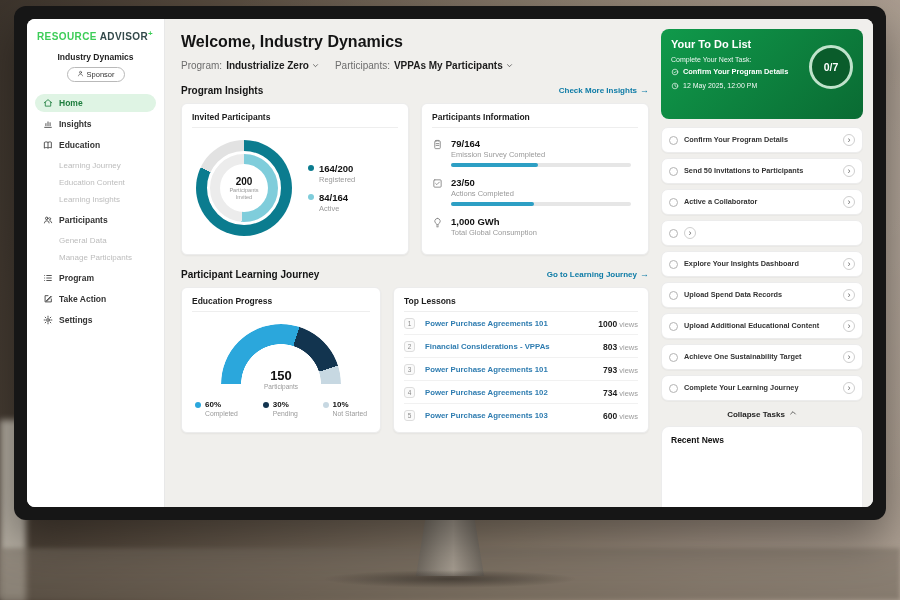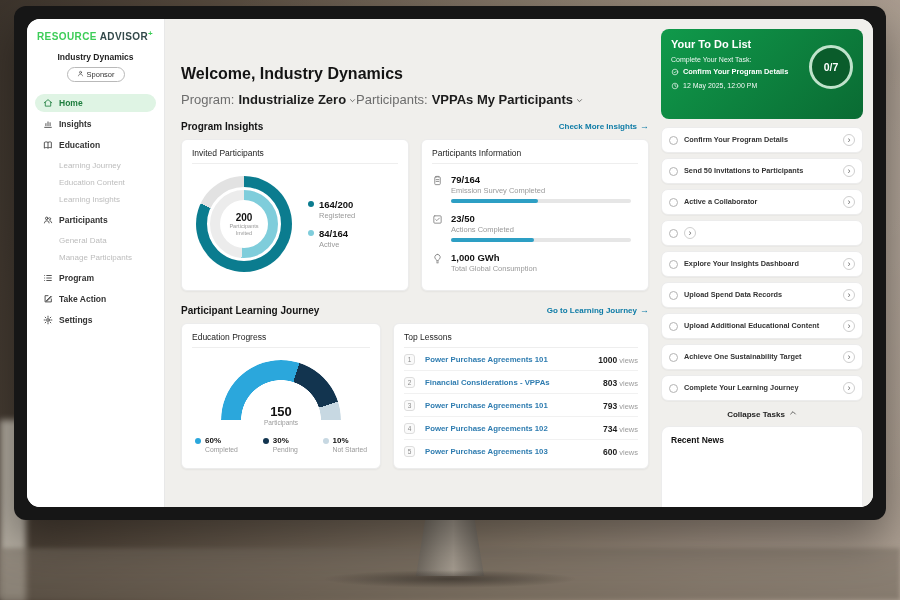--- a/index.html
+++ b/index.html
@@ -10,58 +10,58 @@
       linear-gradient(100deg,#3c342c 0%,#55493d 20%,#6f6254 40%,#8c7e6e 62%,#a09183 80%,#ada093 100%);
   }
   .bg-door { position:absolute; left:0; top:420px; width:26px; height:180px; background:#d8d2c6; opacity:.75; filter:blur(3px); }
   .bg-desk { position:absolute; left:0; top:548px; width:900px; height:52px; background:linear-gradient(#7a7064,#655c50); opacity:.55; filter:blur(2px); }
   .stand { position:absolute; left:416px; top:518px; width:68px; height:58px;
     background:linear-gradient(90deg,#6e675e,#938b80 35%,#a59c90 55%,#6e675e); clip-path:polygon(14% 0,86% 0,100% 100%,0 100%); }
   .stand-base { position:absolute; left:322px; top:570px; width:256px; height:18px;
     background:radial-gradient(ellipse at center, rgba(35,30,26,.55), transparent 70%); }
   .monitor { position:absolute; left:14px; top:6px; width:872px; height:514px; background:#161616;
     border-radius:12px; padding:13px; box-shadow:0 20px 45px rgba(0,0,0,.4); }
-  .screen { width:846px; height:488px; background:#fff; display:flex; overflow:hidden; border-radius:13px; }
+  .screen { width:846px; height:488px; background:#fff; display:flex; overflow:hidden; border-radius:8px; }
 
   
   .sidebar { width:138px; flex-shrink:0; background:#fff; border-right:1px solid #e8e8e8; padding:10px 8px; }
   .logo { font-size:10px; font-weight:bold; letter-spacing:.4px; padding-left:2px; white-space:nowrap; }
   .logo-primary { color:#3dcd58; }
   .logo-secondary { color:#33494a; }
   .logo-plus { color:#3dcd58; font-size:8px; vertical-align:super; }
   .org { text-align:center; font-size:8.5px; font-weight:bold; color:#1f1f1f; margin-top:10px; }
   .badge { width:58px; margin:5px auto 12px; border:1px solid #b9b9b9; border-radius:10px; font-size:7.5px;
     color:#333; display:flex; align-items:center; justify-content:center; gap:3px; padding:2px 4px; cursor:pointer; background:#fff; }
   .badge svg { width:7px; height:7px; }
   .nav-item { display:flex; align-items:center; gap:6px; padding:4px 8px; font-size:8.5px; font-weight:bold;
     color:#333; border-radius:10px; margin:3px 0; cursor:pointer; }
   .nav-item.active { background:#dff4e4; color:#1e7e3e; }
   .nav-ic { display:flex; }
   .nav-ic svg { width:10px; height:10px; }
   .nav-sub { padding:4px 8px 4px 24px; font-size:8px; color:#bcbcbc; cursor:pointer; }
 
   
   .content { flex:1; display:flex; background:#f0efec; min-width:0; }
-  .main { flex:1; min-width:0; padding:14px 12px 2px 16px;margin-top:32px; }
+  .main { flex:1; min-width:0; padding:14px 12px 2px 16px; }
   .welcome { font-size:16px; font-weight:bold; color:#141414; }
-  .filters { display:flex; align-items:center; margin-top:9px; font-size:13px; }
+  .filters { display:flex; align-items:center; gap:16px; margin-top:9px; font-size:10px; }
   .f-group { display:flex; align-items:center; gap:4px; }
   .f-label { color:#6d6d6d; }
   .f-value { font-weight:bold; color:#1c1c1c; display:flex; align-items:center; gap:3px; cursor:pointer; }
   .f-value svg { width:7px; height:7px; }
   .section-head { display:flex; justify-content:space-between; align-items:flex-start; margin:14px 0 7px; }
   .section-title { font-size:10px; font-weight:bold; color:#141414; }
   .section-link { font-size:8px; font-weight:bold; color:#0d7ba6; display:flex; align-items:center; gap:3px; cursor:pointer; }
   .arrow { font-size:9px; }
   .cards-row { display:flex; gap:12px; }
   .row1 { height:152px; }
   .row2 { height:146px; }
   .card { background:#fff; border:1px solid #ececec; border-radius:6px; box-shadow:0 1px 2px rgba(0,0,0,.05);
     padding:8px 10px; flex:1; min-width:0; overflow:hidden; }
-  .card-title { font-size:8.5px; font-weight:normal; color:#1d1d1d; padding-bottom:5px; border-bottom:1px solid #eee; }
+  .card-title { font-size:8.5px; font-weight:bold; color:#1d1d1d; padding-bottom:5px; border-bottom:1px solid #eee; }
 
   
   .donut-body { display:flex; align-items:center; gap:16px; padding:12px 0 0 4px; }
   .donut { width:96px; height:96px; border-radius:50%; position:relative; background:#e2e2e2; }
   .donut-inner { position:absolute; inset:11px; border-radius:50%; border:3px solid #fff; background:#ececec; }
   .donut-center { position:absolute; inset:10px; background:#fff; border-radius:50%;
     display:flex; flex-direction:column; align-items:center; justify-content:center; text-align:center; }
   .dc-value { font-size:10px; font-weight:bold; color:#111; }
   .dc-label { font-size:5.6px; color:#9a9a9a; line-height:1.2; width:40px; }
   .legend-item { display:flex; gap:5px; align-items:flex-start; margin:8px 0; }

